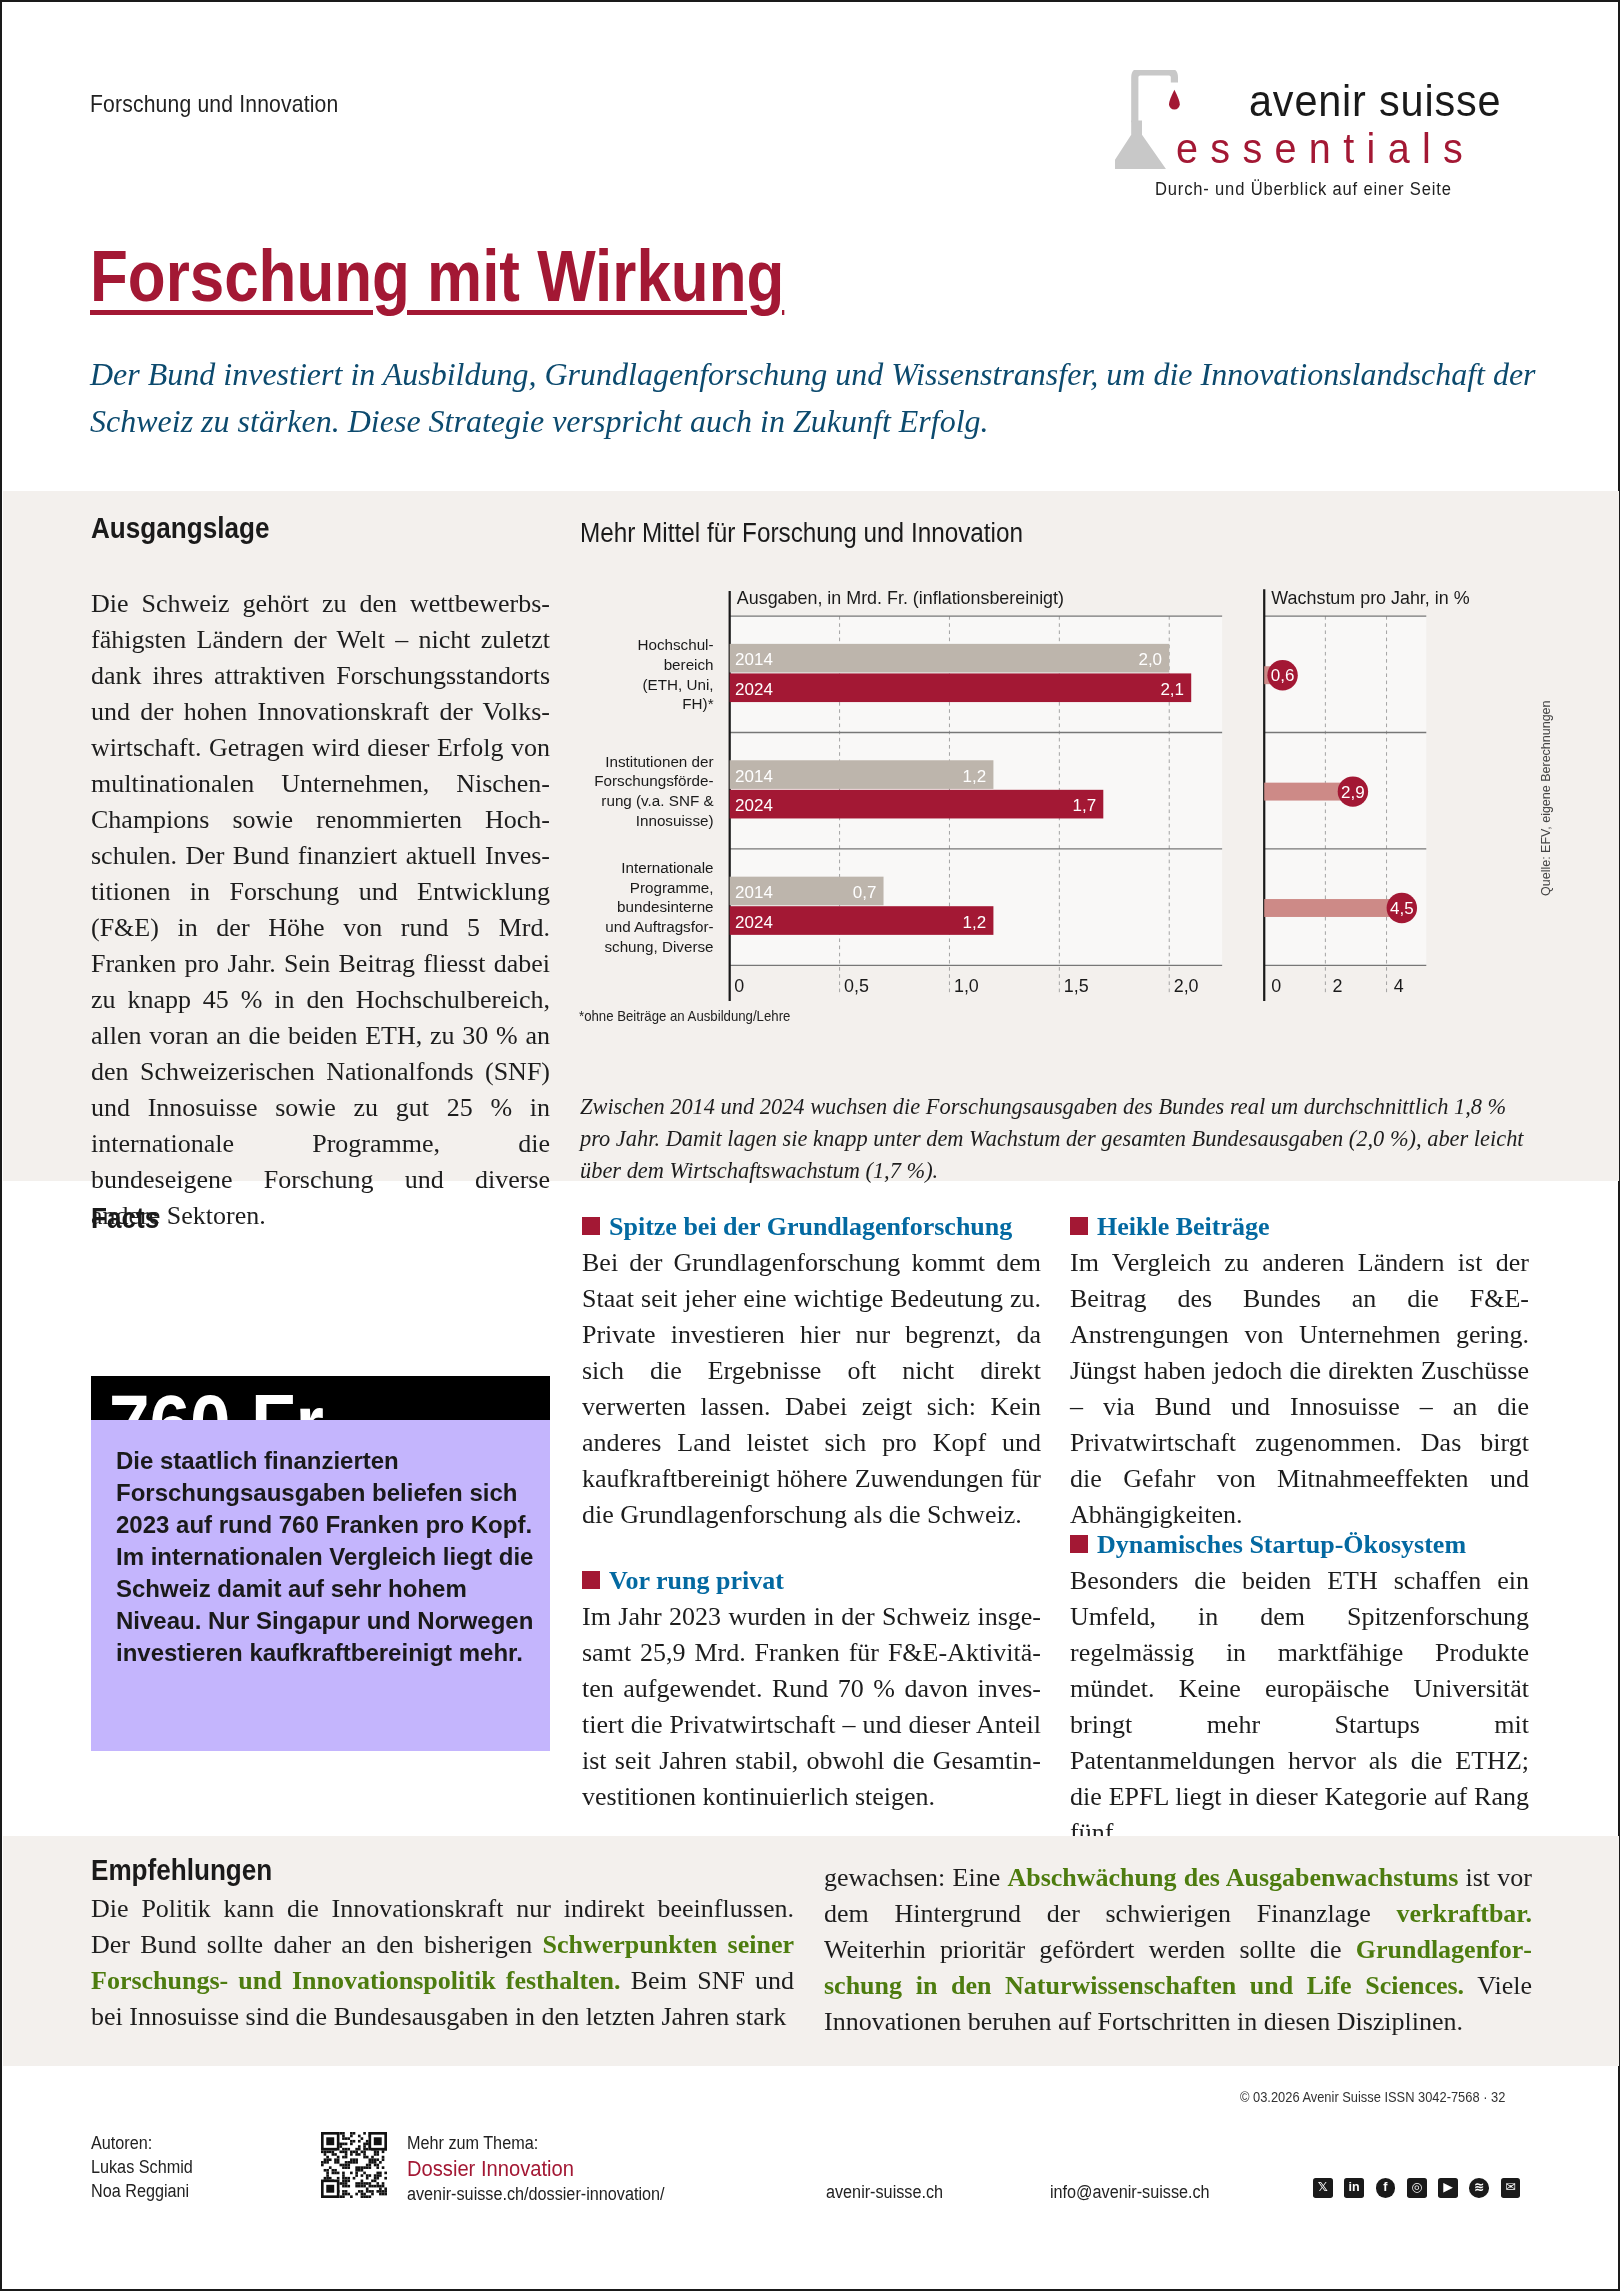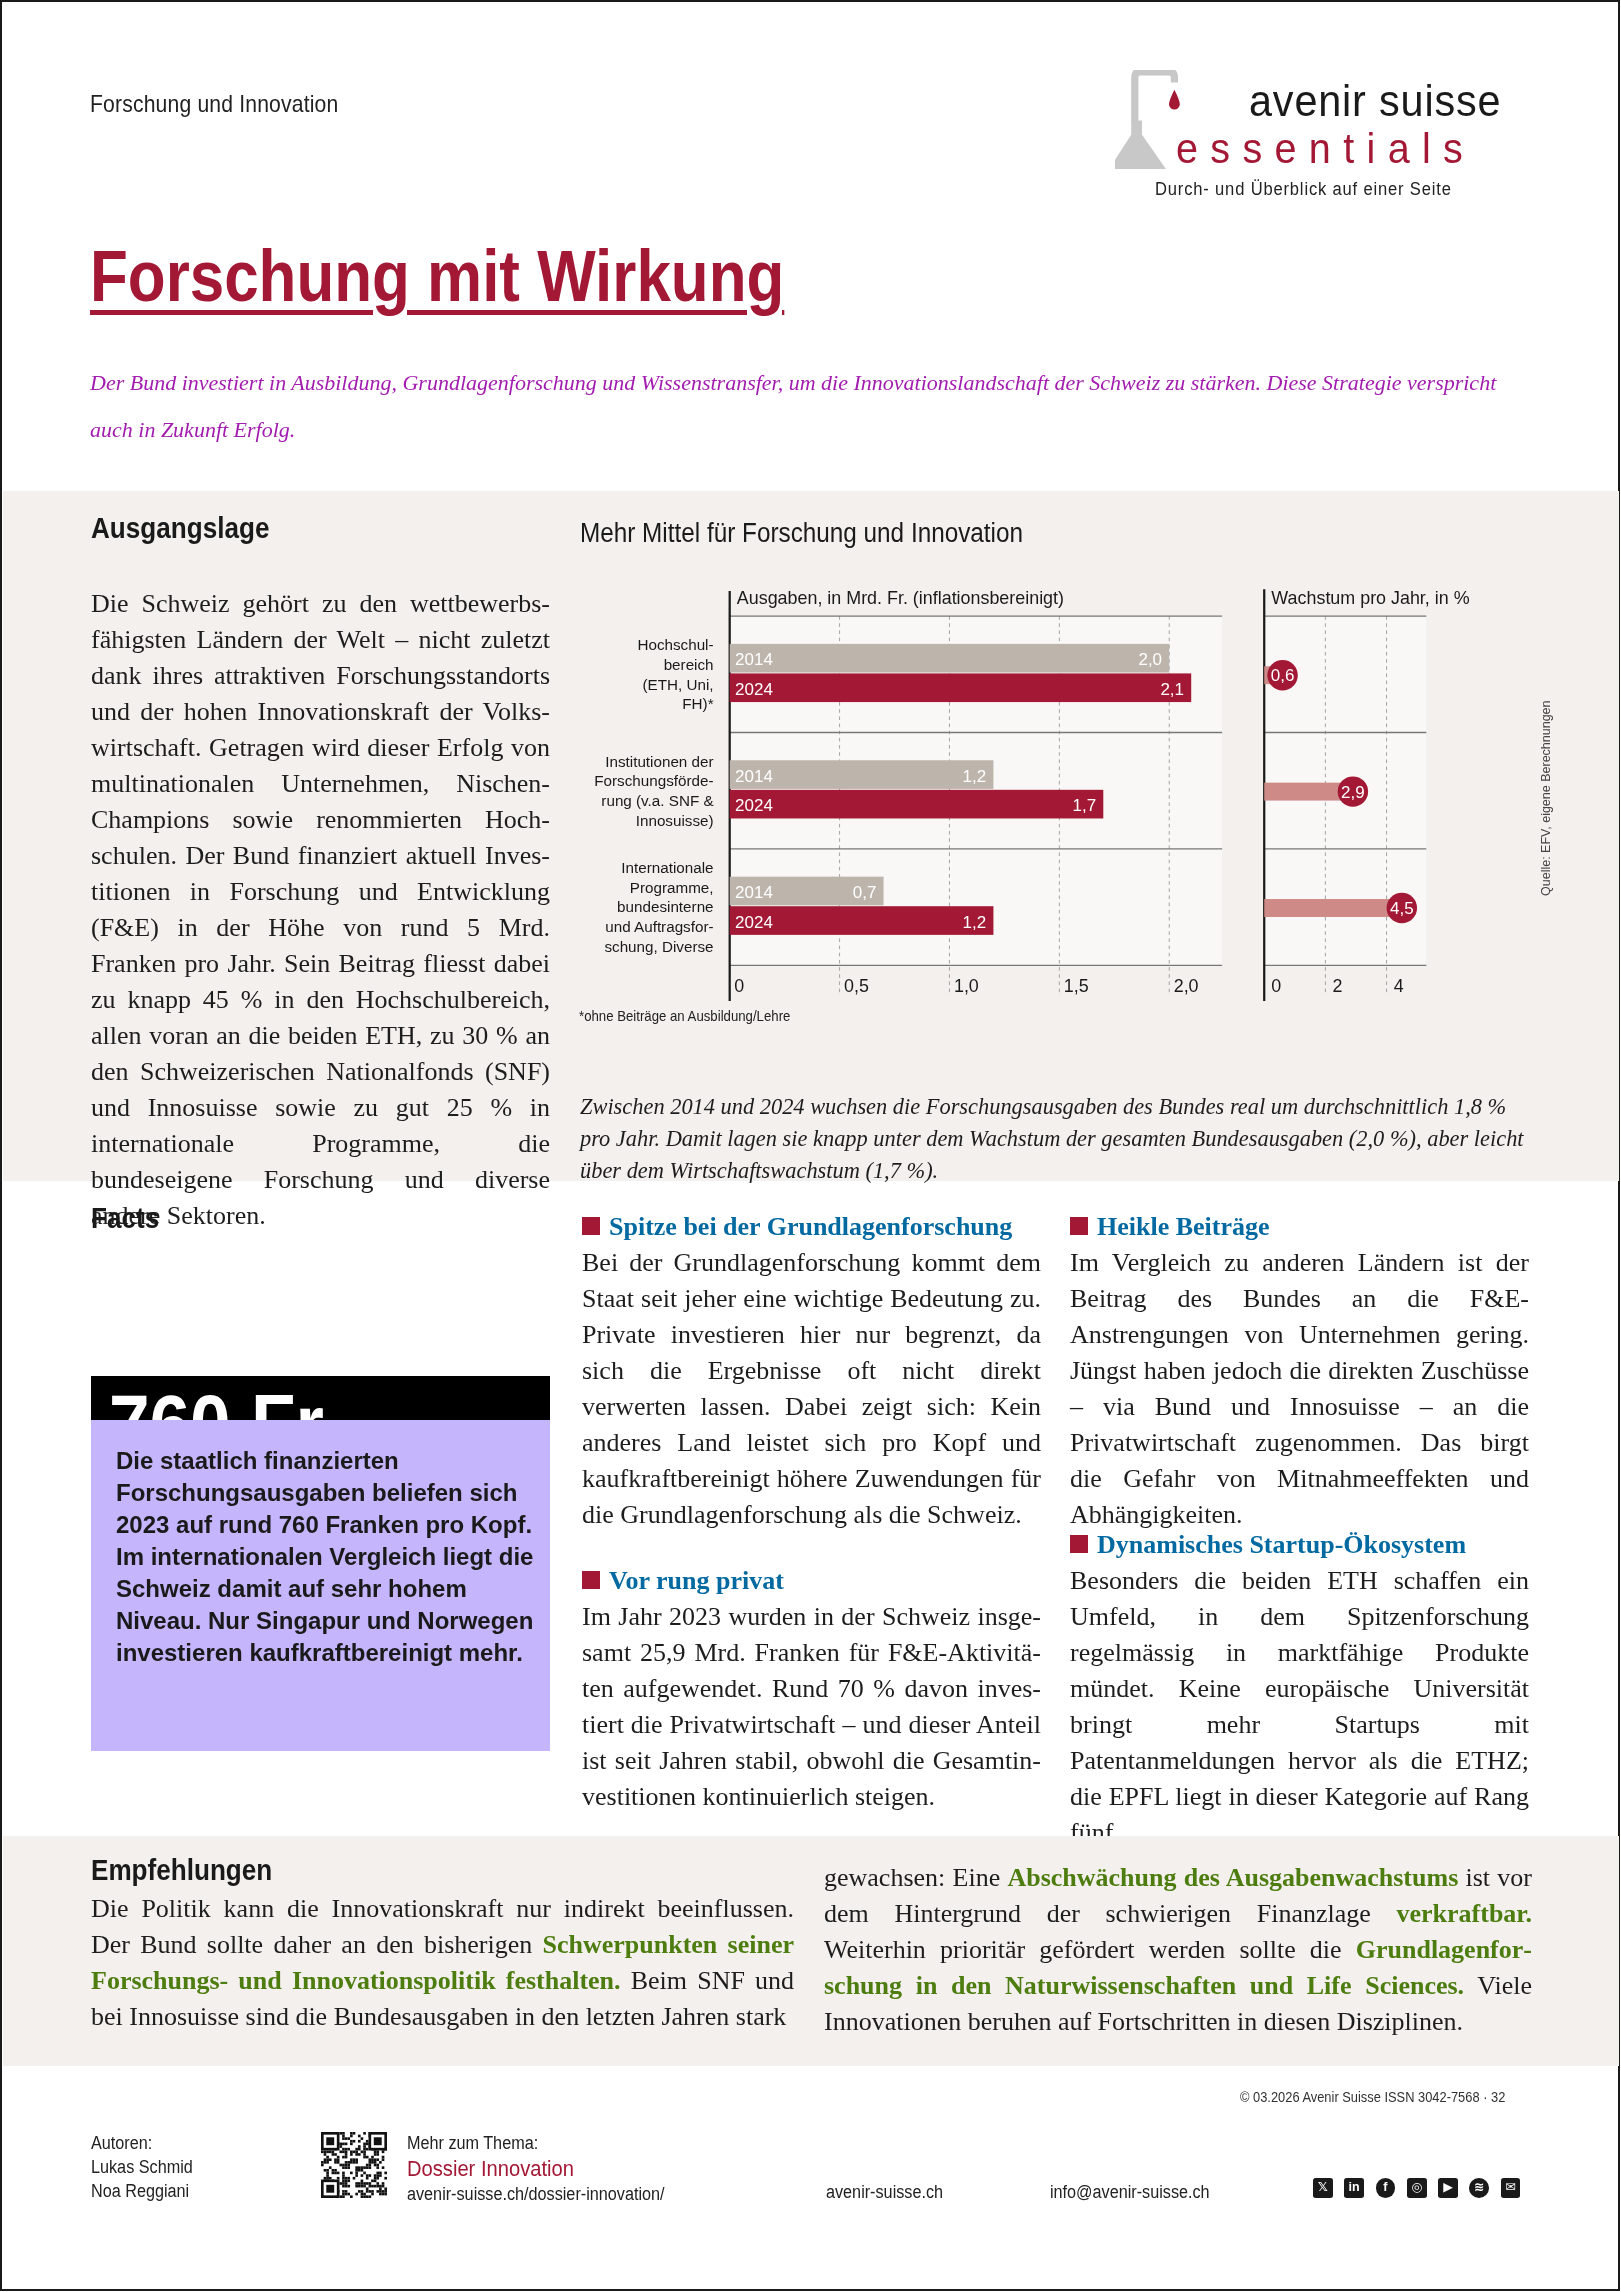--- a/index.html
+++ b/index.html
@@ -10,21 +10,21 @@
   .serif { font-family:"Liberation Serif","DejaVu Serif", serif; }
   .abs { position:absolute; }
 
   
   .topic { left:90px; top:90px; font-size:24px; color:#222; letter-spacing:0.2px; transform:scaleX(0.88); transform-origin:left; }
   .logo { left:1115px; top:70px; width:421px; height:134px; }
   .logo-main { position:absolute; left:134px; top:5.4px; font-size:45px; color:#1a1a1a; letter-spacing:0.9px; transform:scaleX(0.92); transform-origin:left; }
   .logo-ess { position:absolute; left:61px; top:54px; font-size:43px; color:#a31834; letter-spacing:13.4px; transform:scaleX(0.92); transform-origin:left;}
   .logo-tag { position:absolute; left:40px; top:109px; font-size:18px; color:#222; letter-spacing:0.9px; transform:scaleX(0.92); transform-origin:left; }
   .title { left:90px; top:235px; font-size:72px; font-weight:bold; color:#a31834; text-decoration:underline; text-decoration-thickness:5.4px; text-underline-offset:9px; transform:scaleX(0.86); transform-origin:left; }
-  .lead { left:90px; top:359px; width:1451px; font-size:22px; font-style:italic; line-height:47px; color:#a21caf; }
+  .lead { left:90px; top:351px; width:1451px; font-size:32px; font-style:italic; line-height:47px; color:#0c4a6e; }
 
   
   .band { position:absolute; left:2.7px; width:1616px; background:#f3f0ed; }
   .band1 { top:491px; height:690px; }
   .band2 { top:1836px; height:230px; }
 
   .h2 { font-size:29px; font-weight:bold; color:#1a1a1a; transform:scaleX(0.9); transform-origin:left; }
   .body { font-size:26px; line-height:36px; color:#1d1d1d; text-align:justify; hyphens:manual; }
 
   .ausg-h { left:91px; top:512px; }

